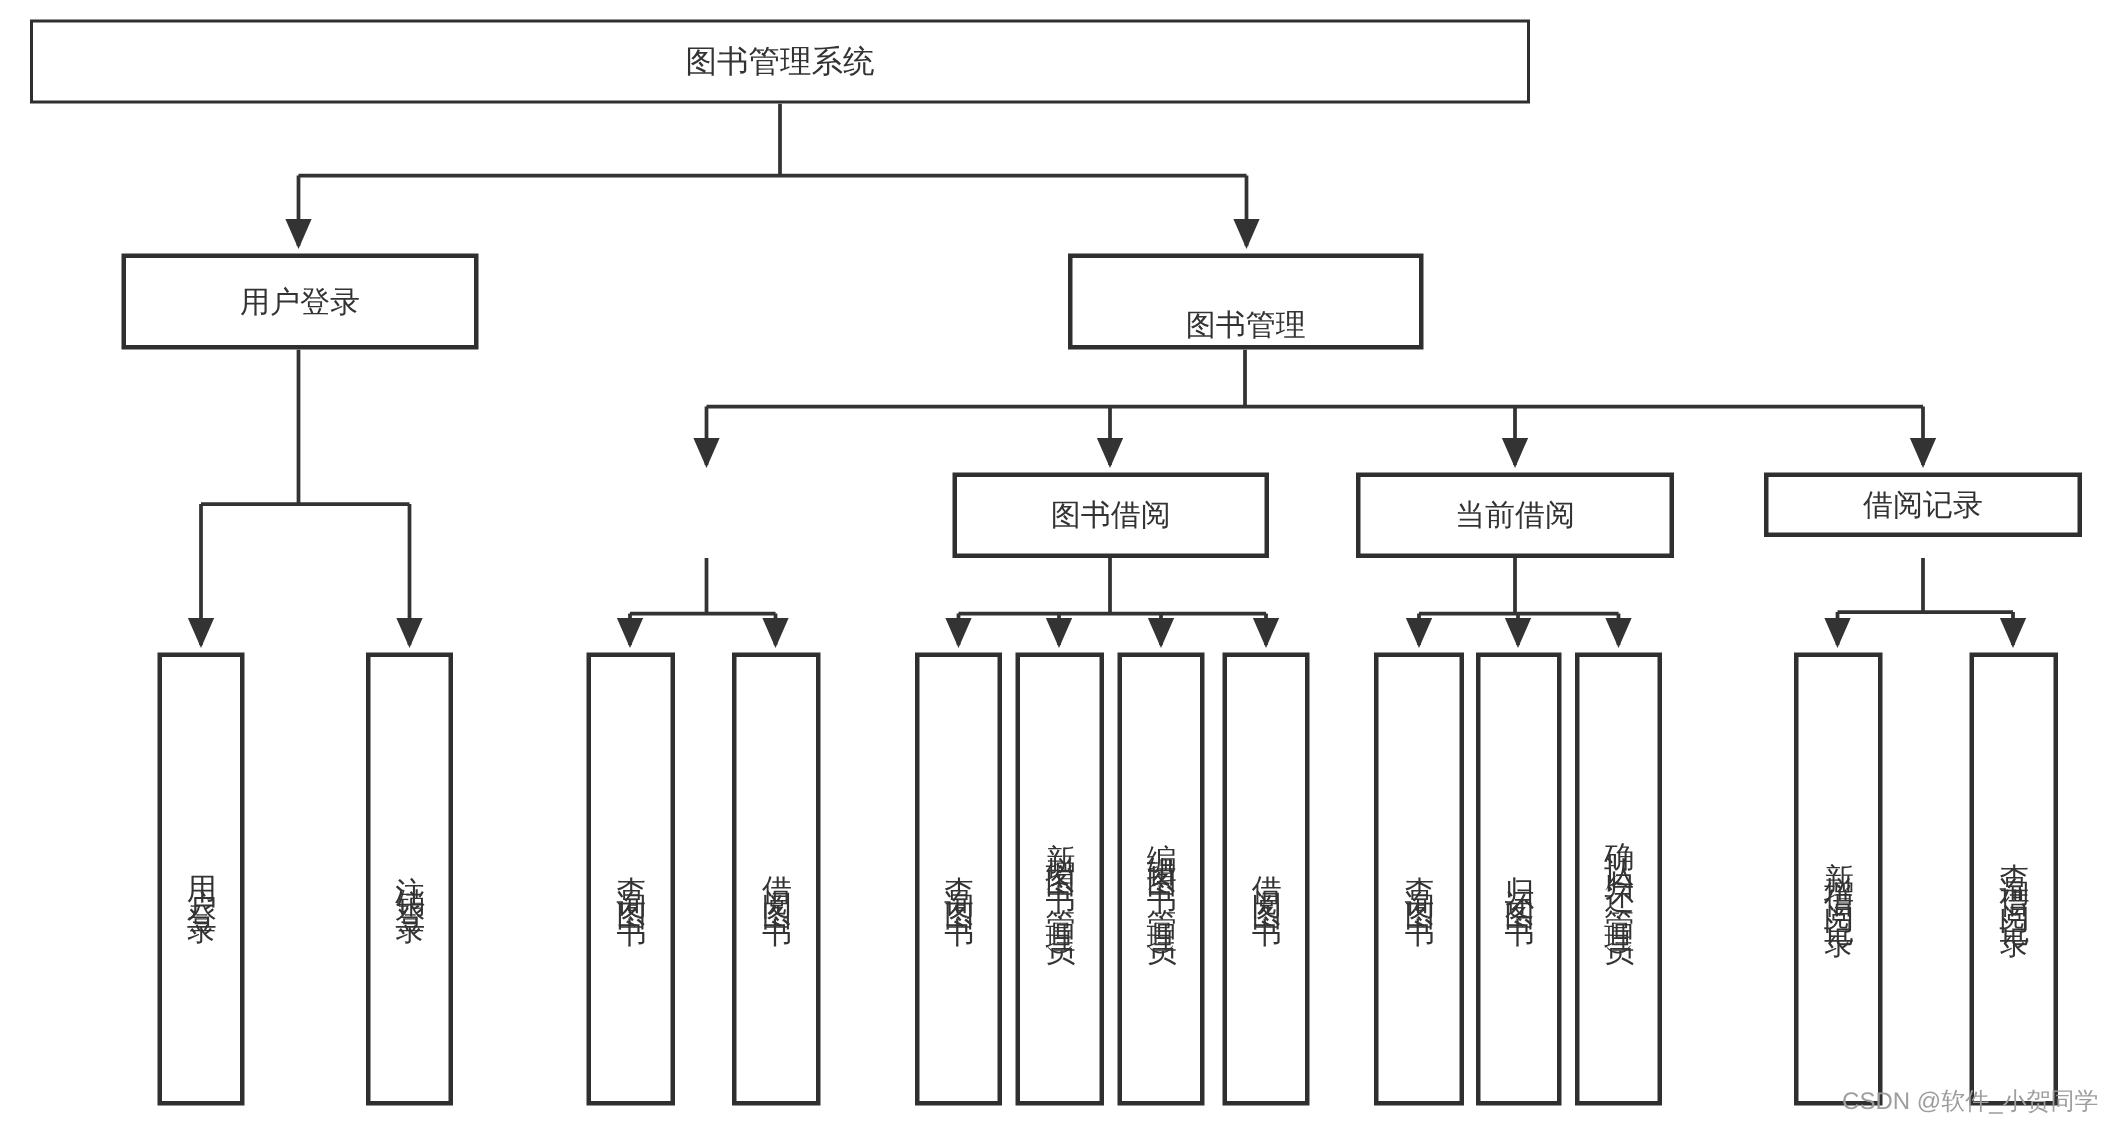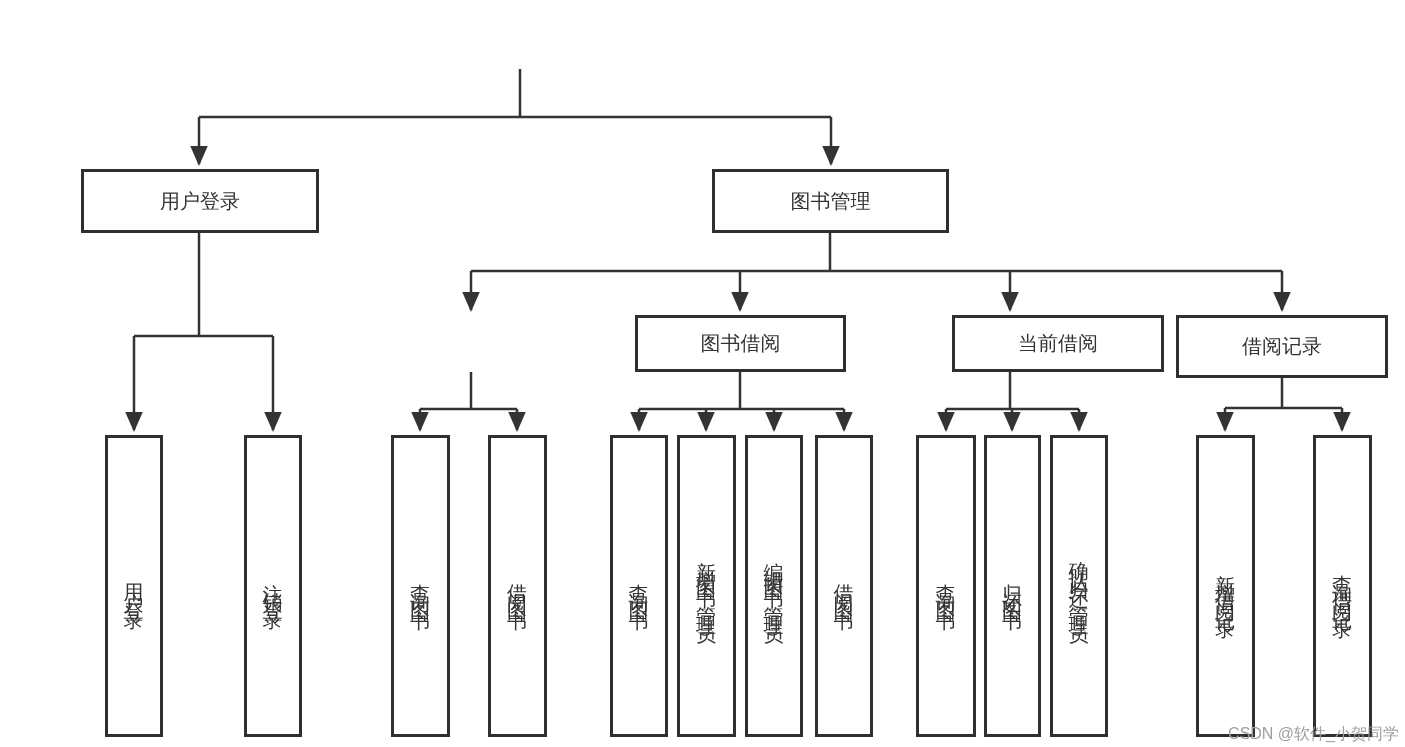--- a/index.html
+++ b/index.html
@@ -97,35 +97,38 @@
     <line class="c" x1="946" y1="409" x2="946" y2="430" marker-end="url(#arrow)"></line>
     <line class="c" x1="1012" y1="409" x2="1012" y2="430" marker-end="url(#arrow)"></line>
     <line class="c" x1="1079" y1="409" x2="1079" y2="430" marker-end="url(#arrow)"></line>
 
     <line class="c" x1="1282" y1="372" x2="1282" y2="408"></line>
     <line class="c" x1="1225" y1="408" x2="1342" y2="408"></line>
     <line class="c" x1="1225" y1="408" x2="1225" y2="430" marker-end="url(#arrow)"></line>
     <line class="c" x1="1342" y1="408" x2="1342" y2="430" marker-end="url(#arrow)"></line>
   </svg>
 
+  <div class="node root" style="left:20px; top:13px; width:1000px; height:56px;">
+    <span class="hlabel">图书管理系统</span>
+  </div>
 
   <div class="node" style="left:81px; top:169px; width:238px; height:64px;">
     <span class="hlabel">用户登录</span>
   </div>
-  <div class="node" style="left:712px; top:169px; width:237px; height:64px;">
+  <div class="node" style="left:712px; top:169px; width:237px; height:64px;align-items:flex-end;">
     <span class="hlabel">图书管理</span>
   </div>
 
   <div class="node" style="left:635px; top:315px; width:211px; height:57px;">
     <span class="hlabel">图书借阅</span>
   </div>
-  <div class="node" style="left:904px; top:315px; width:212px; height:57px;margin-left:48px;">
+  <div class="node" style="left:904px; top:315px; width:212px; height:57px;">
     <span class="hlabel">当前借阅</span>
   </div>
-  <div class="node" style="left:1176px; top:315px; width:212px; height:63px;">
+  <div class="node" style="left:1176px; top:315px; width:212px; height:43px;">
     <span class="hlabel">借阅记录</span>
   </div>
 
   <div class="node vnode" style="left:105px; top:435px; width:58px; height:302px;">
     <span class="vlabel">用户登录</span>
   </div>
   <div class="node vnode" style="left:244px; top:435px; width:58px; height:302px;">
     <span class="vlabel">注销登录</span>
   </div>
 

